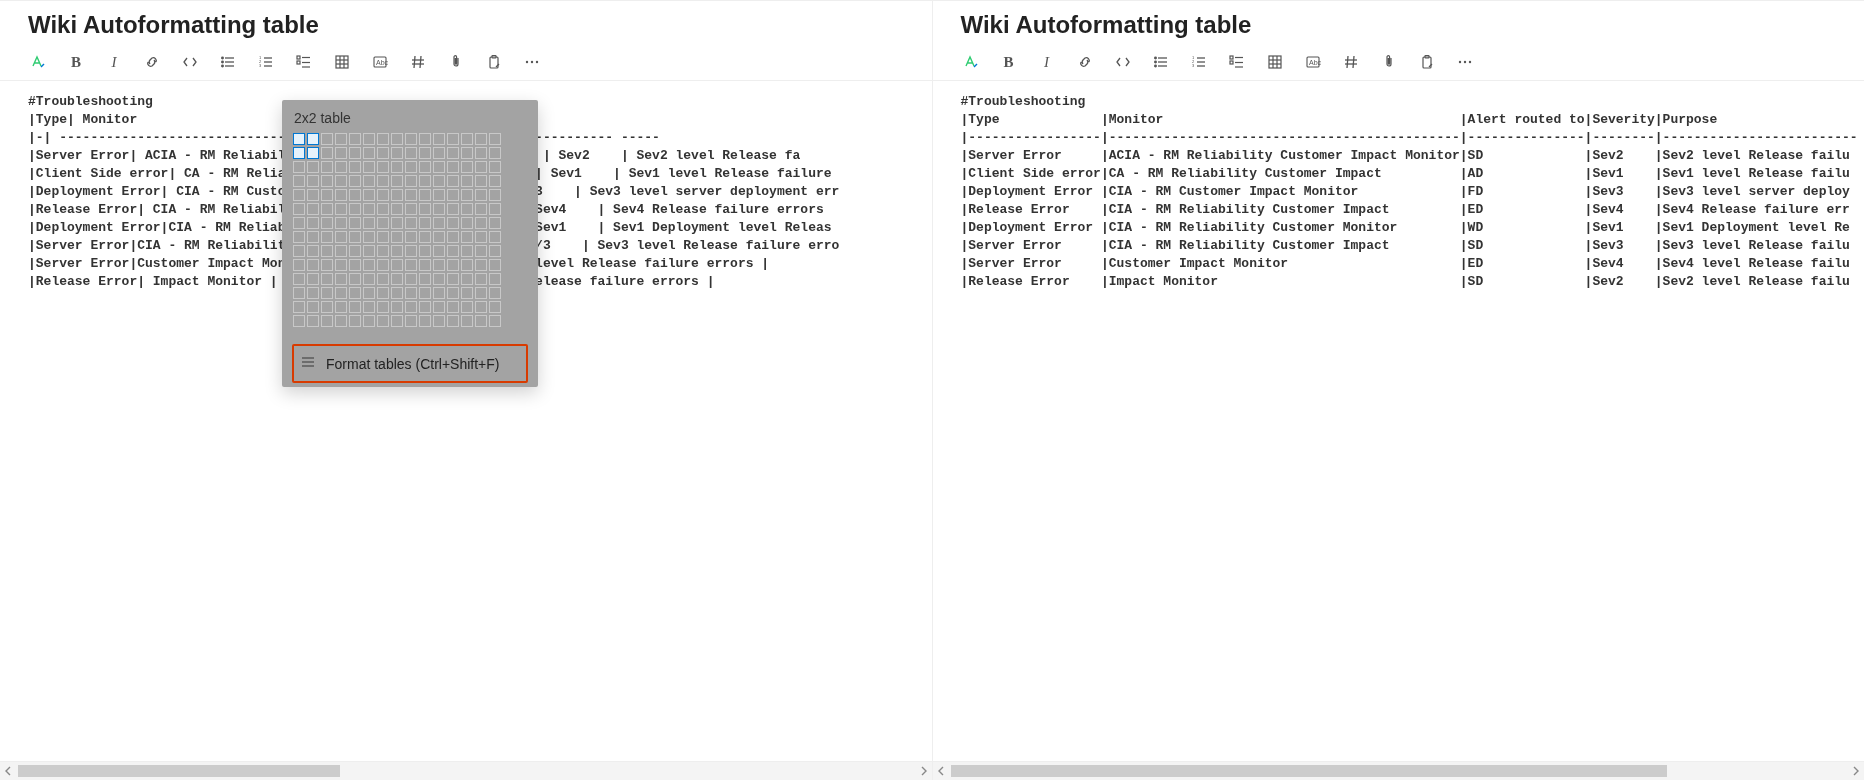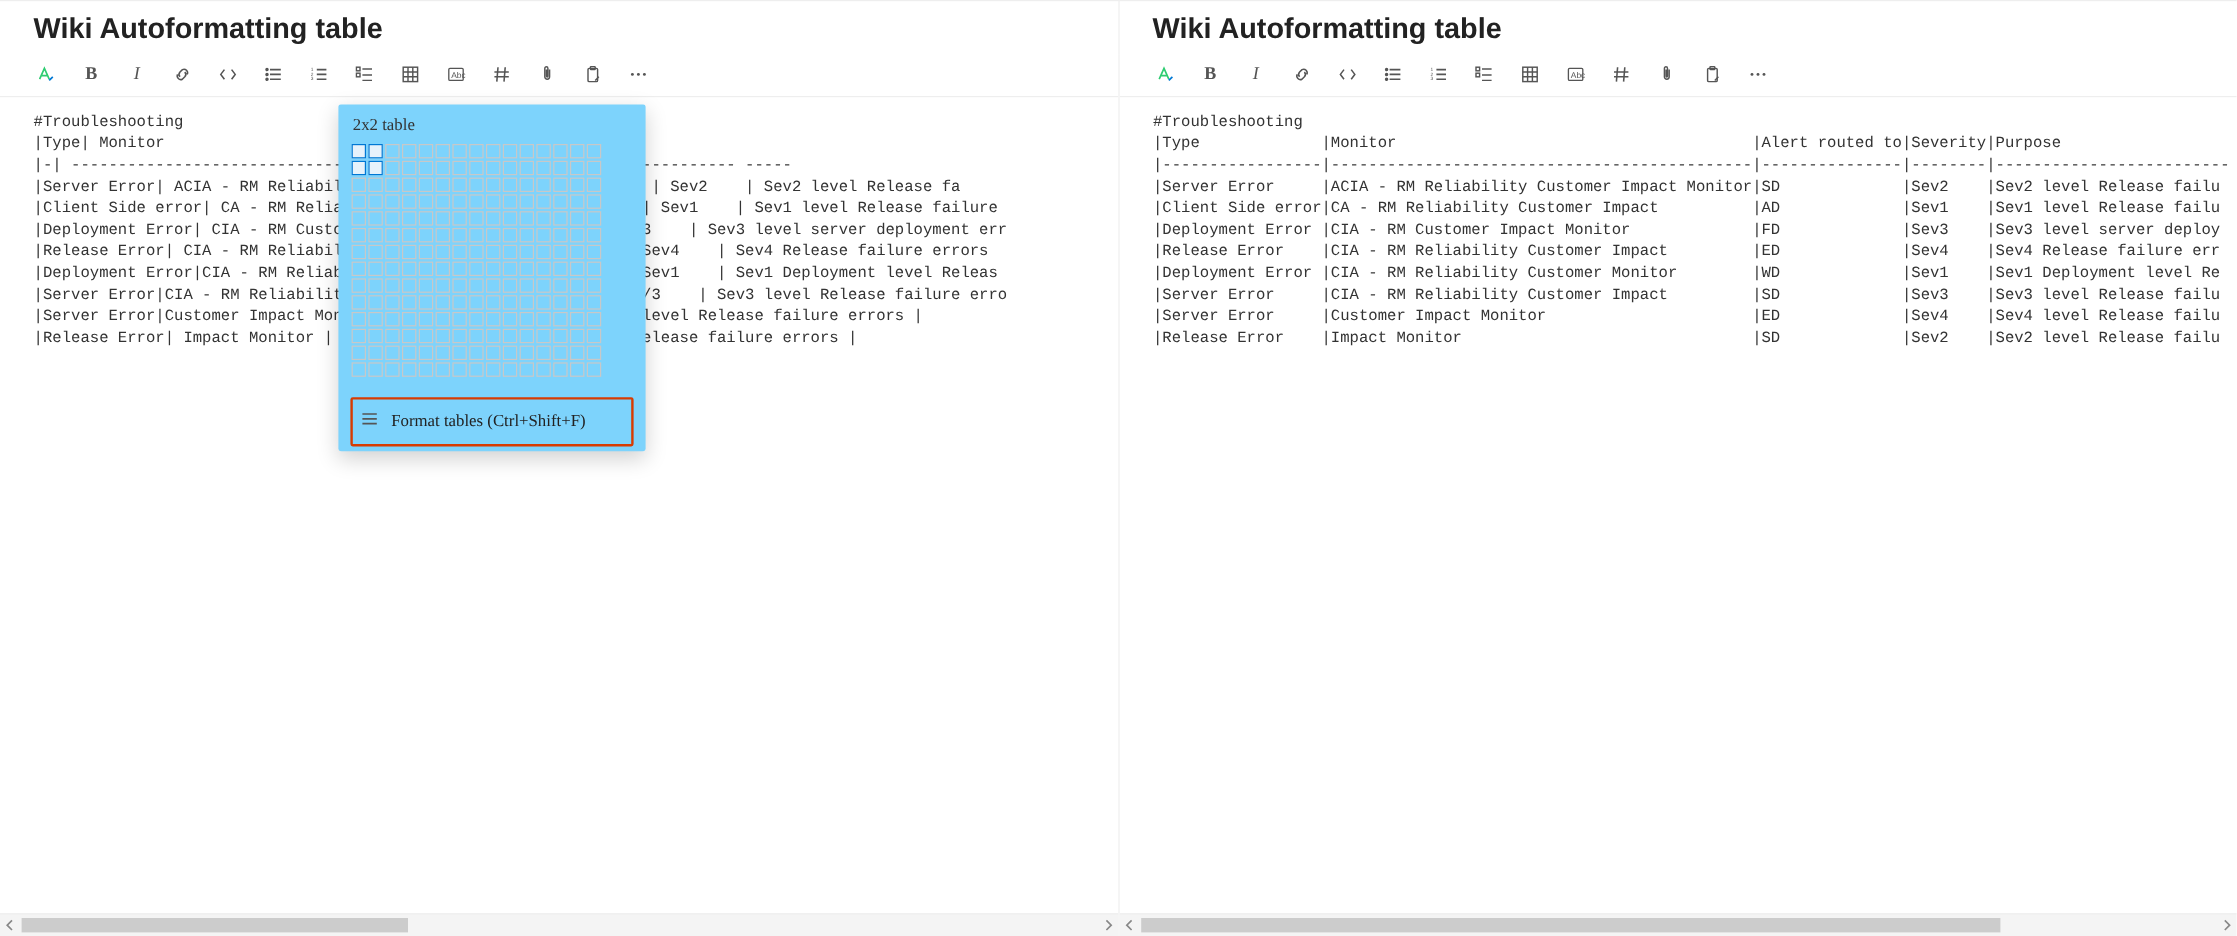--- a/index.html
+++ b/index.html
@@ -59,33 +59,32 @@
     position: relative;
   }
   .editor {
     font-family: Consolas, "Courier New", monospace;
     font-size: 13px;
     line-height: 18px;
     white-space: pre;
     padding: 12px 28px 12px 28px;
     min-width: 1200px;
   }
-  .editor .line { display:block; white-space:pre; }
+  .editor .line { display:block; white-space:pre;font-weight:bold; }
   
   .table-popup {
     position: absolute;
-    top: 86px;
+    top: 99px;
     left: 282px;
     width: 236px;
-    background: #7dd3fc;
+    background: #a3a3a3;
     box-shadow: 0 6px 18px rgba(0,0,0,0.18);
     border-radius: 2px;
     padding: 8px 10px 4px 10px;
     z-index: 50;
-    font-family: Liberation Serif, serif;
   }
   .table-popup .size-label {
     font-size: 14px;
     color: #333;
     padding: 2px 0 6px 2px;
   }
   .grid-picker {
     display: grid;
     grid-template-columns: repeat(15, 14px);
     grid-auto-rows: 14px;

